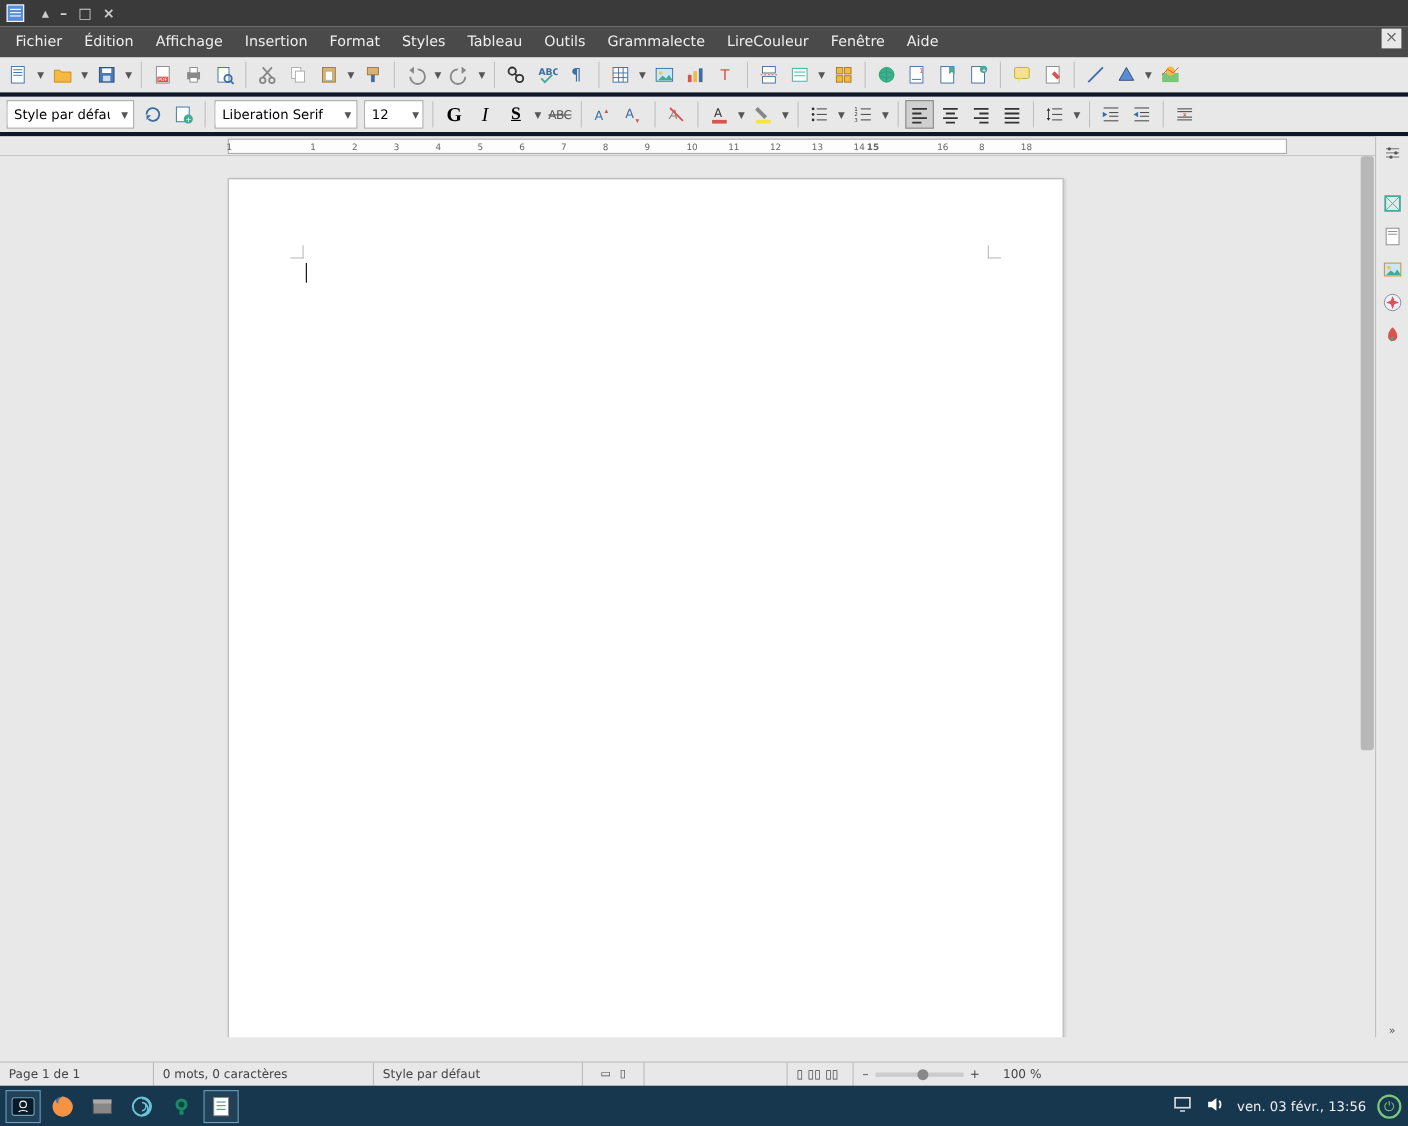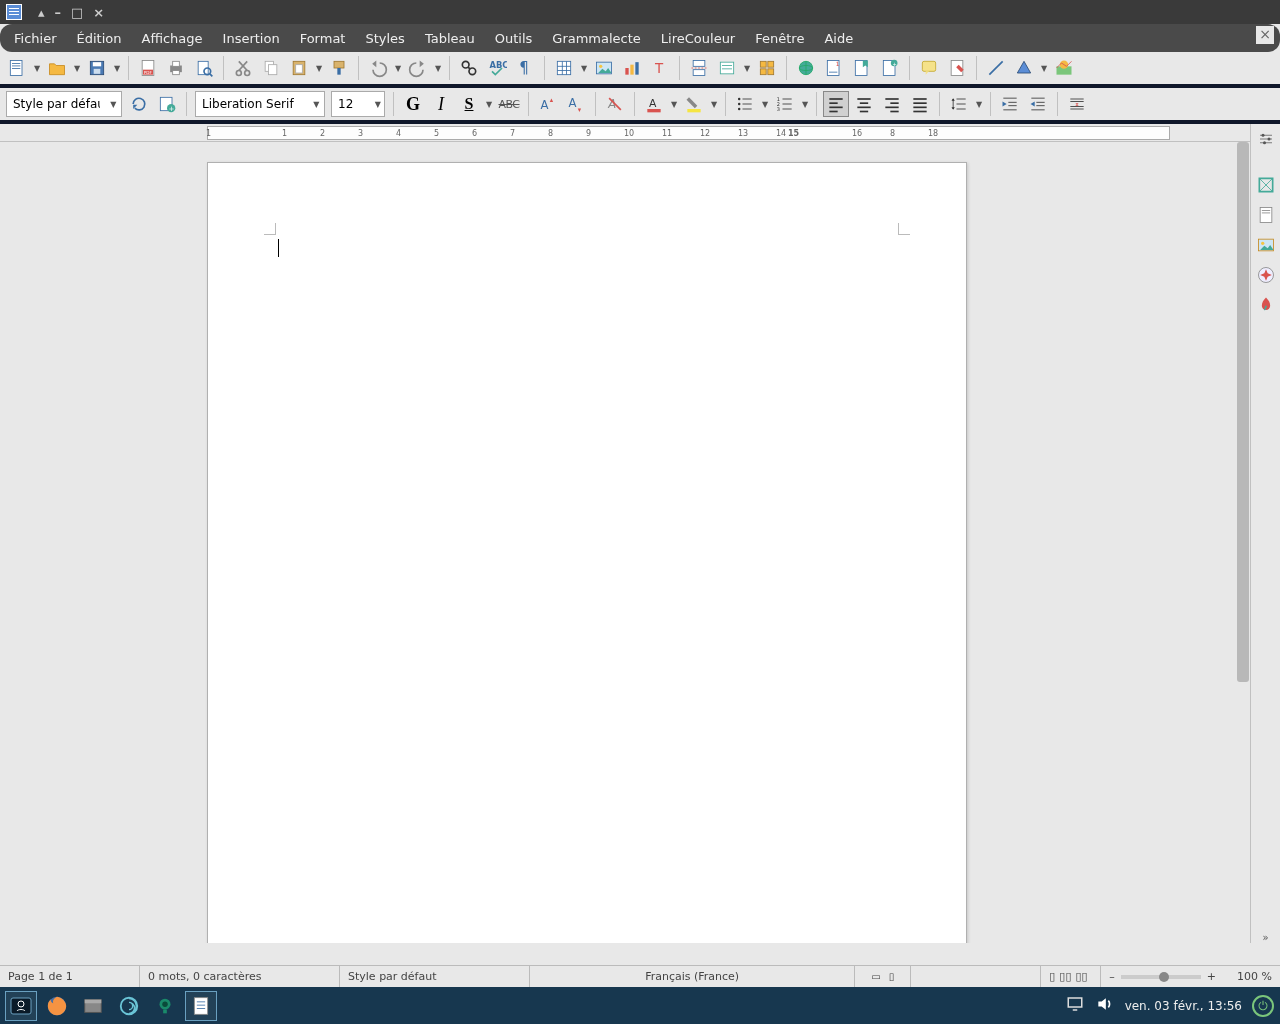--- a/index.html
+++ b/index.html
@@ -7,21 +7,21 @@
 
   
   .titlebar { height: 24px; background: #3a3a3a; color: #ddd; display: flex; align-items: center; font-size: 12px; font-weight: bold; }
   .titlebar .doc-icon { width: 16px; height: 16px; margin: 0 6px; background: #5b8dd6; border: 1px solid #fff; position: relative; }
   .titlebar .doc-icon::after { content: ""; position: absolute; left: 2px; right: 2px; top: 3px; height: 1px; background: #fff; box-shadow: 0 3px 0 #fff, 0 6px 0 #fff; }
   .title-text { flex: 1; text-align: center; }
   .title-controls { display: flex; gap: 10px; padding: 0 10px; font-size: 13px; font-weight: bold; color: #ccc; }
   .title-controls span { cursor: pointer; }
 
   
-  .menubar { height: 28px; background: #4a4a4a; display: flex; align-items: center; padding: 0 4px; font-size: 13px; color: #eee; position: relative; border-radius: 12px; }
+  .menubar { height: 28px; background: #4a4a4a; display: flex; align-items: center; padding: 0 4px; font-size: 13px; color: #eee; position: relative; }
   .menubar .menu-item { padding: 4px 10px; cursor: pointer; }
   .menubar .close-tab { position: absolute; right: 6px; top: 2px; font-size: 14px; color: #666; background: #e8e8e8; width: 18px; height: 18px; text-align: center; line-height: 16px; }
 
   
   .toolbar1, .toolbar2 { background: #e8e8e8; border-bottom: 4px solid #0f172a; display: flex; align-items: center; padding: 2px 4px; gap: 2px; }
   .toolbar1 { height: 36px; }
   .toolbar2 { height: 36px; }
   .tb-sep { width: 1px; height: 24px; background: #c0c0c0; margin: 0 4px; }
   .tb-btn { width: 26px; height: 26px; display: flex; align-items: center; justify-content: center; cursor: pointer; border: 1px solid transparent; font-size: 15px; position: relative; }
   .tb-btn svg { width: 20px; height: 20px; }
@@ -578,21 +578,20 @@
       </svg>
     </div>
   <div style="flex:1"></div>
   <div class="sp-more">»</div>
 </div>
 
 <div class="statusbar">
   <div class="cell" style="width:140px">Page 1 de 1</div>
   <div class="cell" style="width:200px">0 mots, 0 caractères</div>
   <div class="cell" style="width:190px">Style par défaut</div>
-  <div class="cell flex" style="justify-content:center">Français (France)</div>
   <div class="cell" style="width:56px;justify-content:center;gap:8px">
     <span style="font-size:10px">▭</span>
     <span style="font-size:10px">▯</span>
   </div>
   <div class="cell" style="width:130px"></div>
   <div class="cell" style="width:60px;gap:4px">
     <span style="font-size:11px">▯</span>
     <span style="font-size:11px">▯▯</span>
     <span style="font-size:11px">▯▯</span>
   </div>

